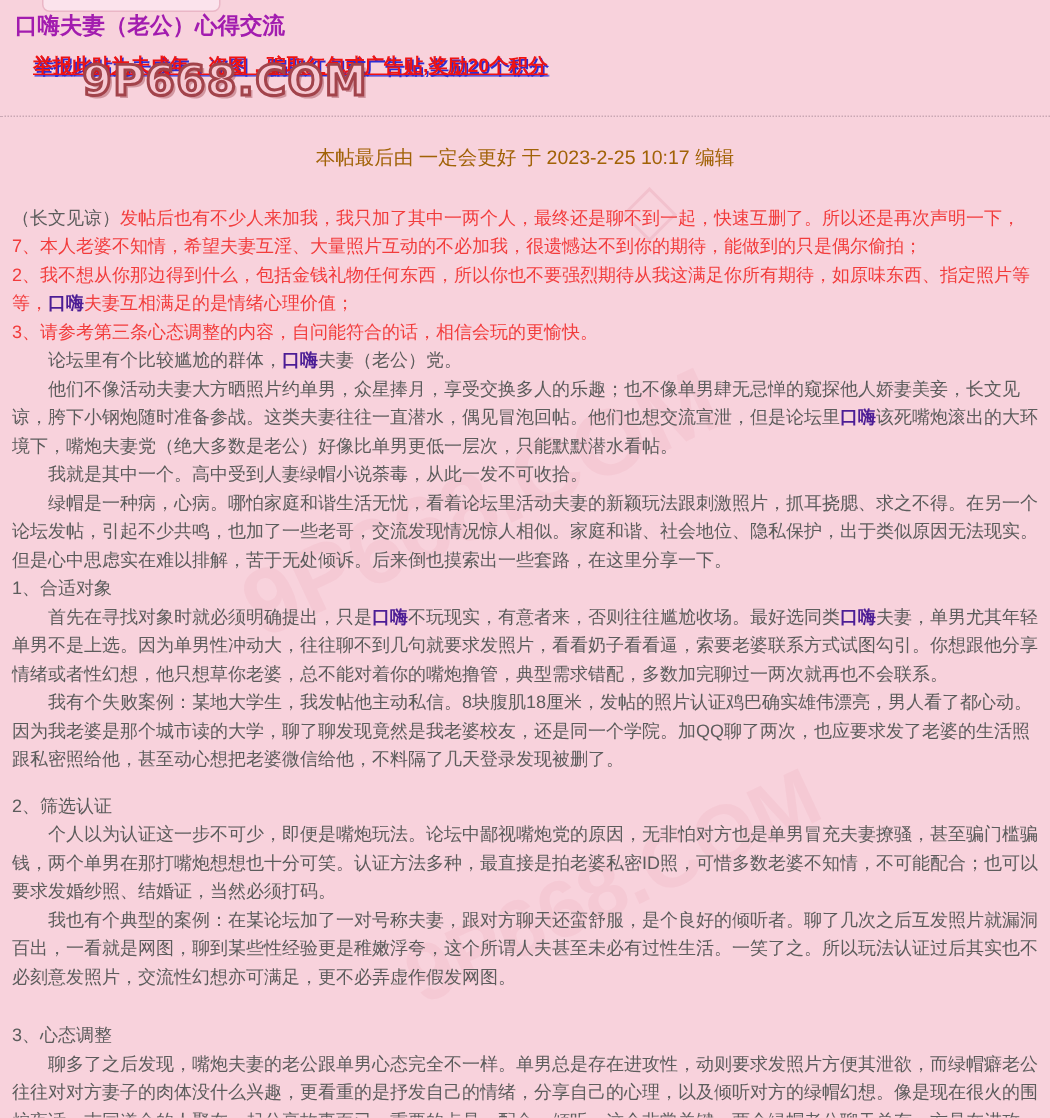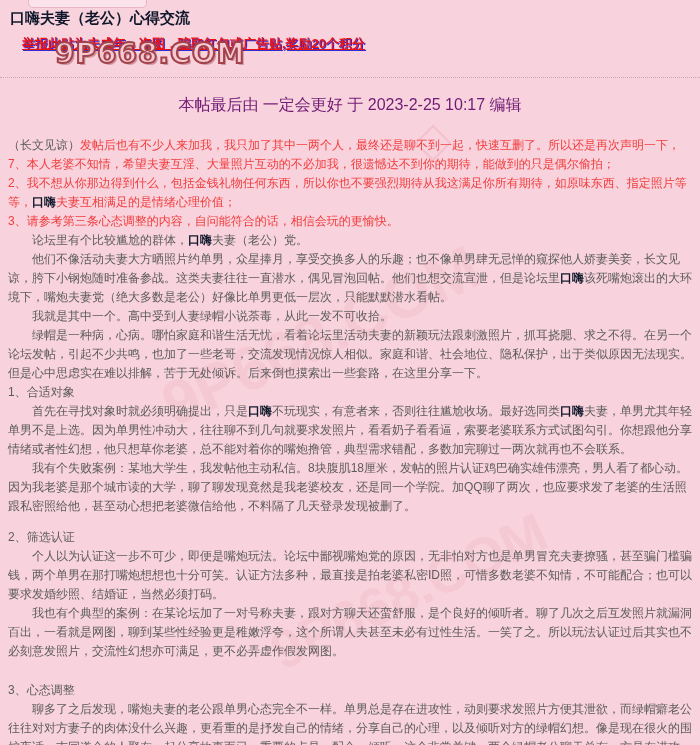--- a/index.html
+++ b/index.html
@@ -8,56 +8,56 @@
     background:#f8d2dc;
     font-family:"Liberation Sans","DejaVu Sans",sans-serif;
   }
   
   .top-tab{
     position:absolute;left:28px;top:-6px;width:117px;height:12px;
     background:#fbe3ec;border:1px solid #eab6c6;border-radius:5px;
   }
   .page-title{
     margin:0;padding:9px 0 0 10px;
-    font-size:15px;font-weight:bold;color:#0f172a;line-height:18px;
+    font-size:15px;font-weight:bold;color:#a21caf;line-height:18px;
   }
   .report-link{
     display:inline-block;margin:9px 0 18px 22px;
     font-size:13px;font-weight:bold;line-height:16px;
     color:#ee1313;text-decoration:underline;
     text-shadow:1px 1px 0 #2d2dd6;
     cursor:pointer;
   }
   .dotted-divider{
     height:0;border-top:1px dotted #c9a7b4;margin-top:7px;
   }
   .edit-note{
     text-align:center;margin-top:20px;
-    font-size:16px;color:#701a75;line-height:14px;
+    font-size:13px;color:#a16207;line-height:14px;
   }
   .site-watermark{
     position:absolute;left:55px;top:37px;z-index:5;
     font-size:28px;font-weight:bold;letter-spacing:1px;
     font-family:"DejaVu Sans","Liberation Sans",sans-serif;
     color:#f6c9d3;
     -webkit-text-stroke:2px #a2434b;
     text-shadow:2px 2px 0 rgba(140,40,50,0.35);
     pointer-events:none;
   }
   .post-body{
     margin-top:24px;padding:0 8px;position:relative;z-index:2;
   }
   .para{
     margin:0;font-size:12px;line-height:19px;color:#5c5c5c;
     text-align:left;word-break:break-all;
   }
   .para.indent{text-indent:24px;}
   .seg-gray{color:inherit;}
   .seg-red{color:#f23c3c;}
-  .seg-hl{color:#0f172a;font-weight:bold;}
+  .seg-hl{color:#4c1d95;font-weight:bold;}
   .spacer{width:100%;}
   
   .deco-watermark{
     position:absolute;z-index:1;pointer-events:none;
     font-size:62px;font-weight:bold;
     color:rgba(214,108,130,0.08);
     transform:rotate(-25deg);
     white-space:nowrap;
   }
   .deco-watermark.w2{font-size:54px;transform:rotate(-25deg);}

